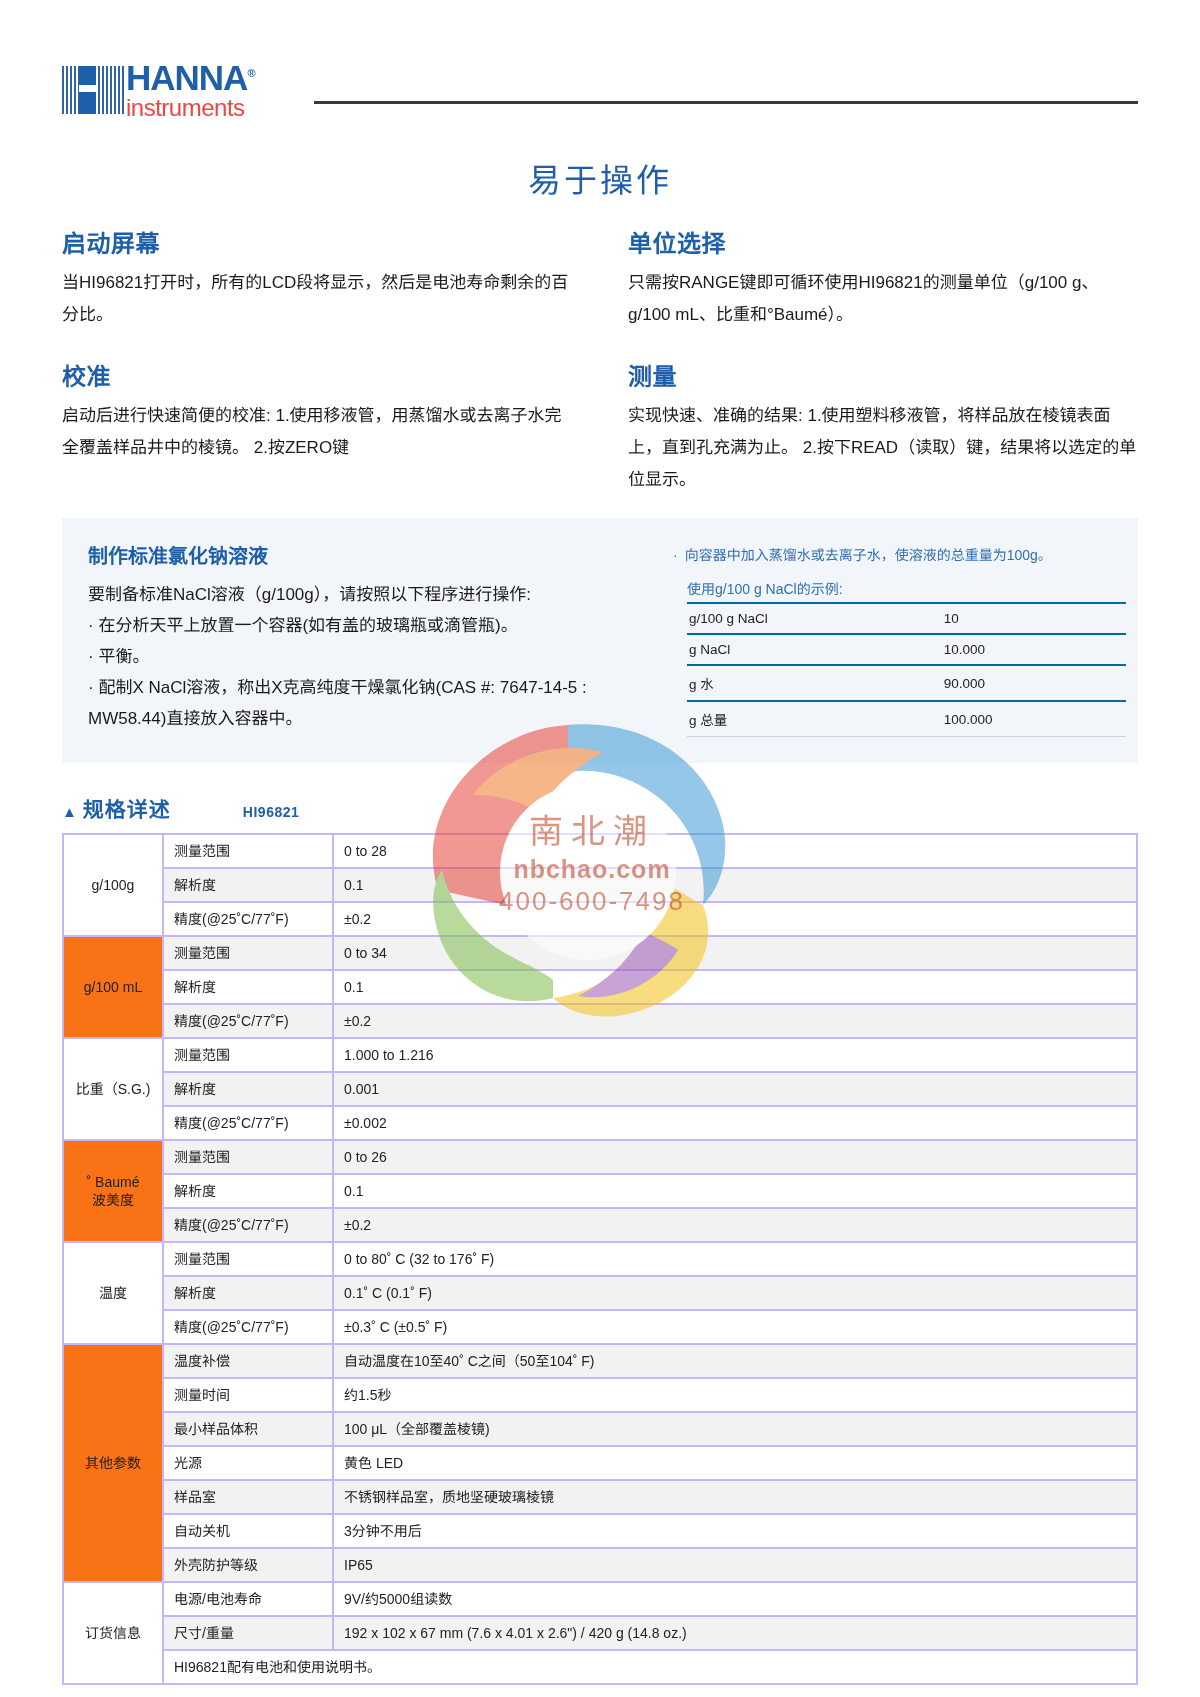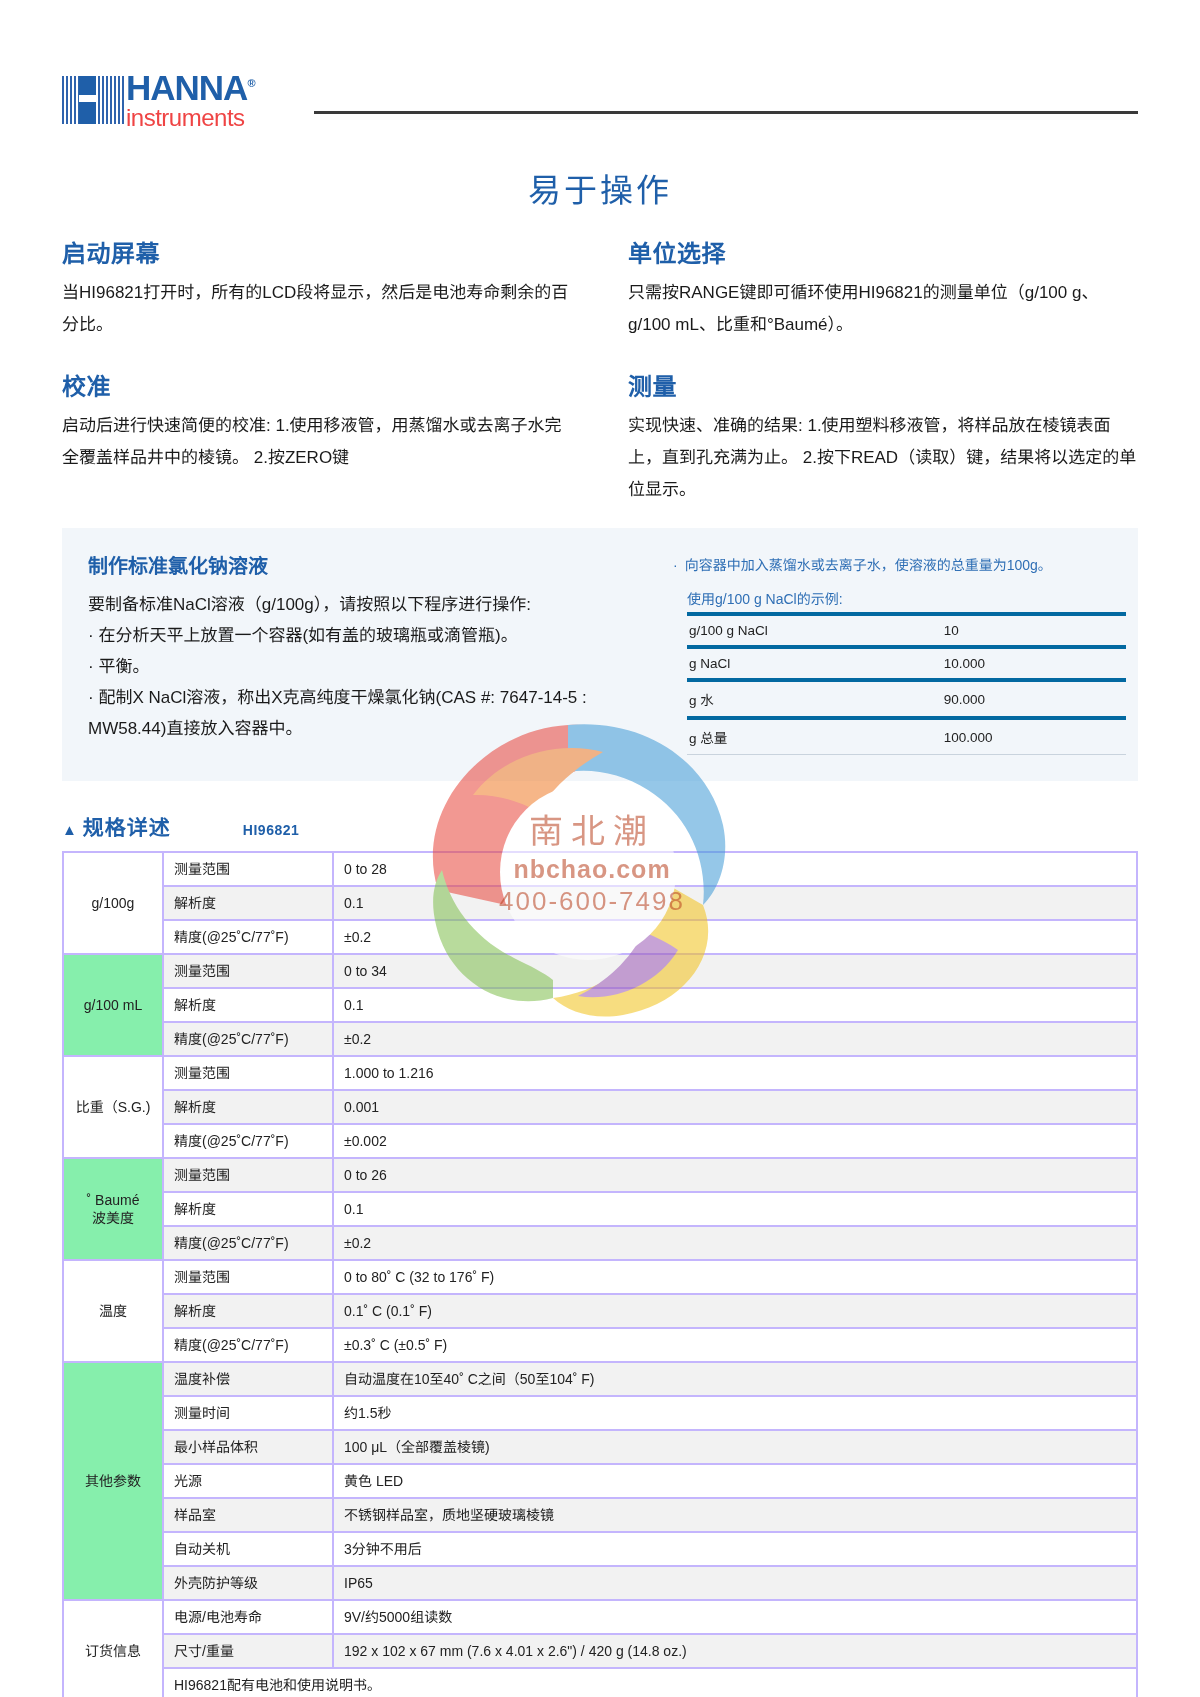--- a/index.html
+++ b/index.html
@@ -10,21 +10,21 @@
     font-family:"Liberation Sans","DejaVu Sans",sans-serif;
     color:#1a1a1a;
     position:relative;
     overflow:hidden;
   }
   .page{
     position:relative;
     width:1200px;
     height:1188px;
     box-sizing:border-box;
-    padding:14px 62px;
+    padding:4px 62px;
   }
 
   
   .header{
     display:flex;
     align-items:flex-end;
     padding-top:36px;
     height:80px;
   }
   .logo{
@@ -156,21 +156,21 @@
     margin:12px 0 4px 14px;
   }
   table.minitable{
     width:100%;
     border-collapse:collapse;
     margin-left:14px;
     font-size:13.5px;
     color:#222;
   }
   table.minitable td{
-    border-top:4px solid #0369a1;
+    border-top:2px solid #0369a1;
     padding:7px 2px;
   }
   table.minitable tr:last-child td{border-bottom:1px solid #c9d3dd;}
   table.minitable td.val{width:42%;}
 
   
   .spec-head{
     display:flex;
     align-items:baseline;
     margin:30px 0 10px 0;
@@ -207,21 +207,21 @@
   }
   table.spec td.grp{
     width:78px;
     text-align:center;
     vertical-align:middle;
     background:#ffffff;
     font-size:14px;
   }
   table.spec td.key{width:148px;}
   table.spec tr.alt td{background:#f2f2f2;}
-  table.spec tr.alt td.grp{background:#86efac;}
+  table.spec tr.alt td.grp{background:#f97316;}
   table.spec td.full{}
 
   
   .watermark{
     position:absolute;
     left:378px;
     top:700px;
     width:420px;
     height:340px;
     pointer-events:none;

